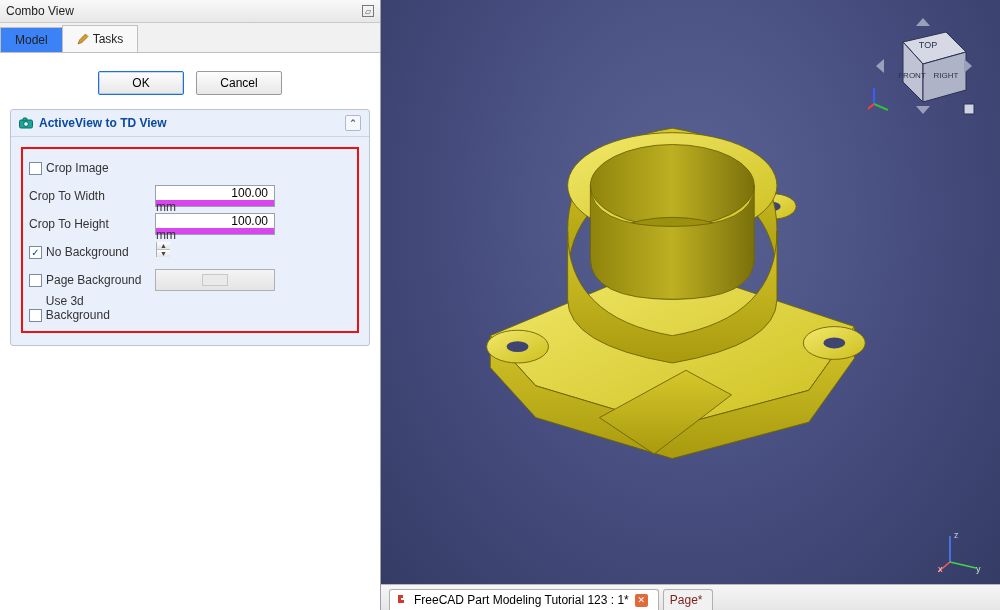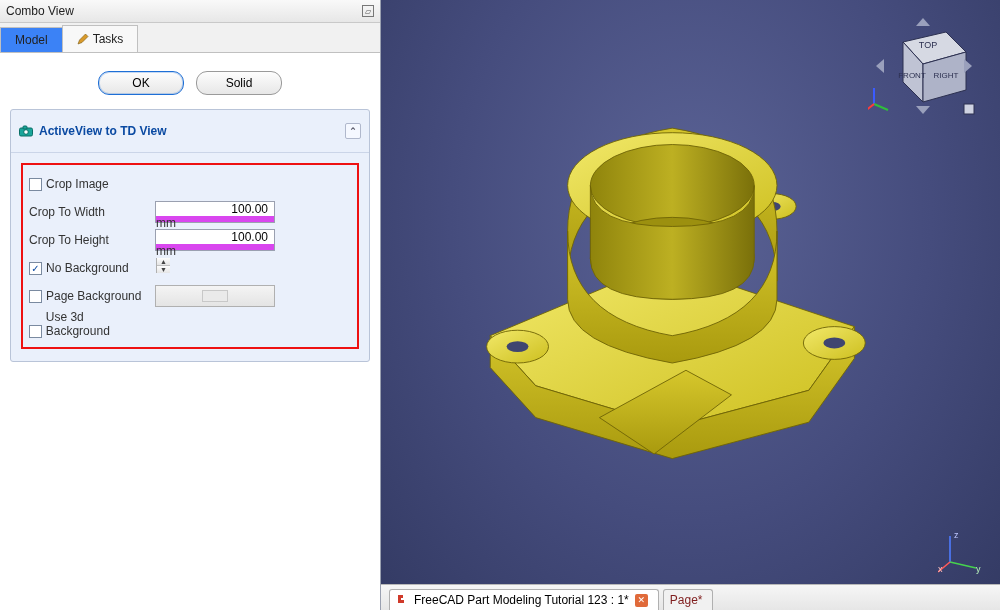--- a/index.html
+++ b/index.html
@@ -39,33 +39,33 @@
 .tab .pencil-icon { width: 12px; height: 12px; }
 .pencil-icon svg { display:block; }
 
 .task-body { padding: 10px; background:#fff; }
 .btn-row { display: flex; gap: 12px; justify-content: center; margin: 8px 0 14px; }
 .btn {
   min-width: 86px; padding: 4px 18px;
   background: linear-gradient(#fdfdfd,#e7e7e7);
   border: 1px solid #9a9a9a;
   font-size: 12px; cursor: pointer;
-  border-radius: 11px;
+  border-radius: 2px;
 }
 .btn.primary { border: 1px solid #1e6fd6; box-shadow: 0 0 0 1px rgba(30,111,214,.25) inset; }
 
 .group {
   border: 1px solid #b9c4d8;
   background: #eaf0fb;
   border-radius: 3px;
   padding: 0;
 }
 .group-head {
   display:flex; align-items:center; gap:6px;
-  padding: 13px 8px;
+  padding: 5px 8px;
   color: #0b4aa2; font-weight: bold; font-size: 12px;
   border-bottom: 1px solid #cbd5e8;
 }
 .group-head .cam-icon { width:14px; height:12px; }
 .group-head .expand-btn {
   margin-left: auto; width:16px; height:16px;
   border:1px solid #b0b8cc; background:#f5f8ff;
   display:flex; align-items:center; justify-content:center;
   font-size:9px; color:#556; border-radius:2px; cursor:pointer;
 }
@@ -148,21 +148,21 @@
             <path d="M1 11l1.5-4 6-6 2.5 2.5-6 6L1 11z" fill="#d99a2b" stroke="#7a5a12" stroke-width="0.6"></path>
           </svg>
       </span>
       <span>Tasks</span>
     </div>
   </div>
 
   <div class="task-body">
     <div class="btn-row">
       <button class="btn primary">OK</button>
-      <button class="btn">Solid</button>
+      <button class="btn">Cancel</button>
     </div>
 
     <div class="group">
       <div class="group-head">
         <span class="cam-icon">
           <svg viewBox="0 0 14 12">
               <rect x="0.5" y="3" width="13" height="8" rx="1.5" fill="#1aa59a" stroke="#0a6f66"></rect>
               <rect x="4" y="1" width="4" height="3" rx="1" fill="#1aa59a" stroke="#0a6f66"></rect>
               <circle cx="7" cy="7" r="2.3" fill="#fff" stroke="#0a6f66"></circle>
             </svg>

